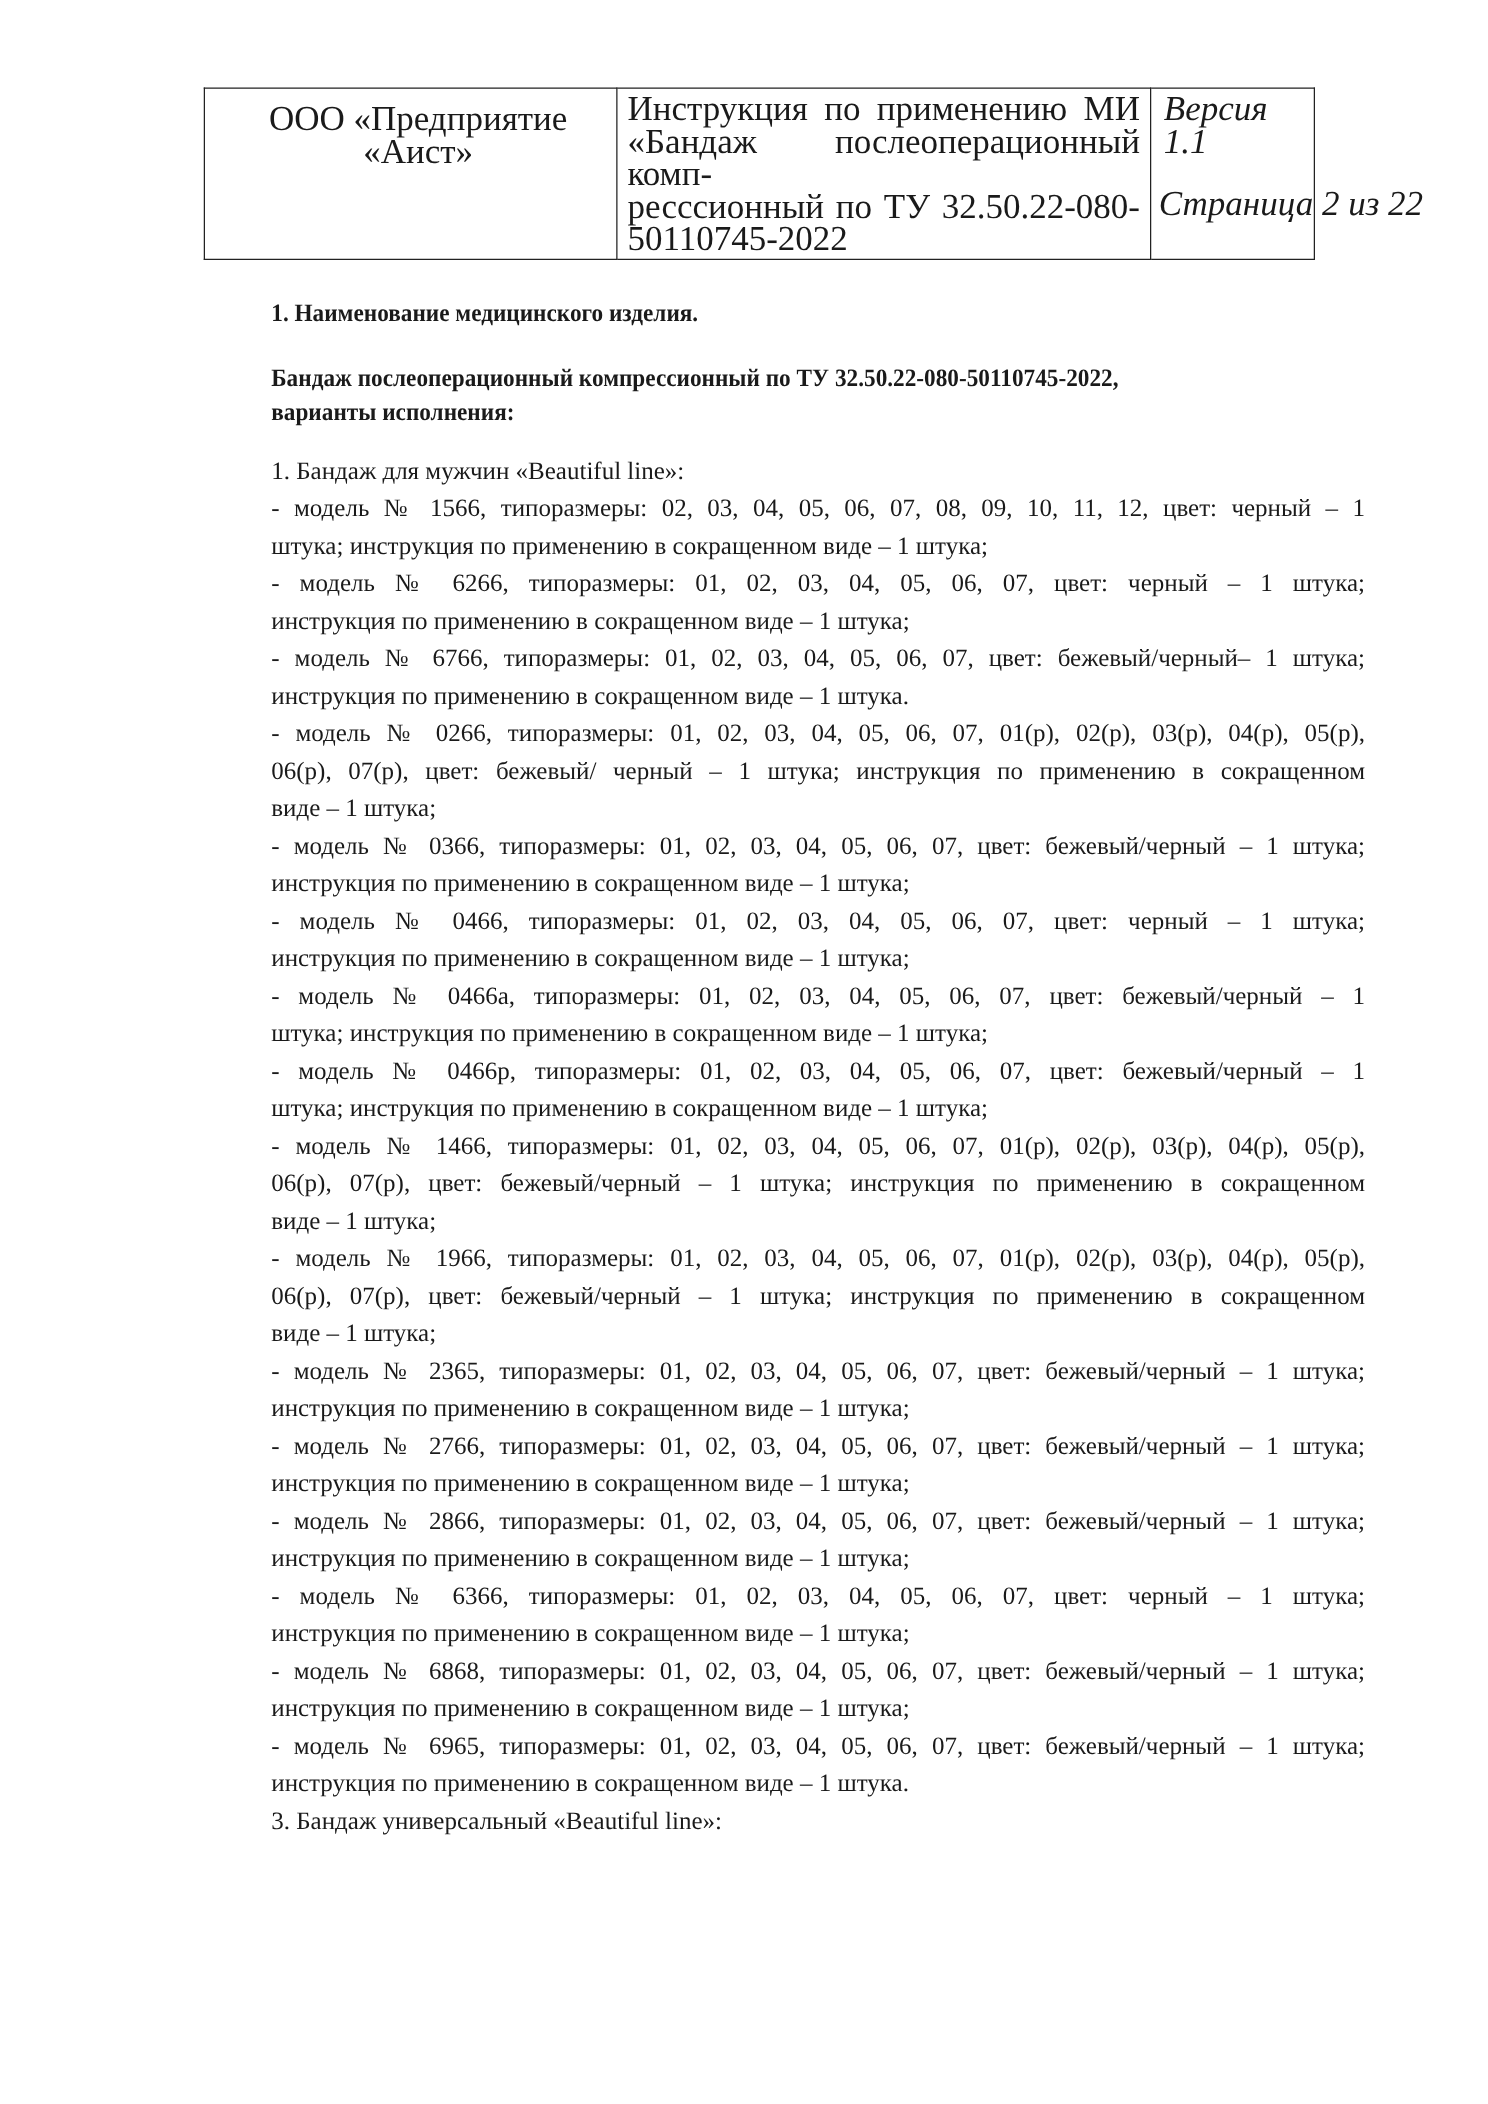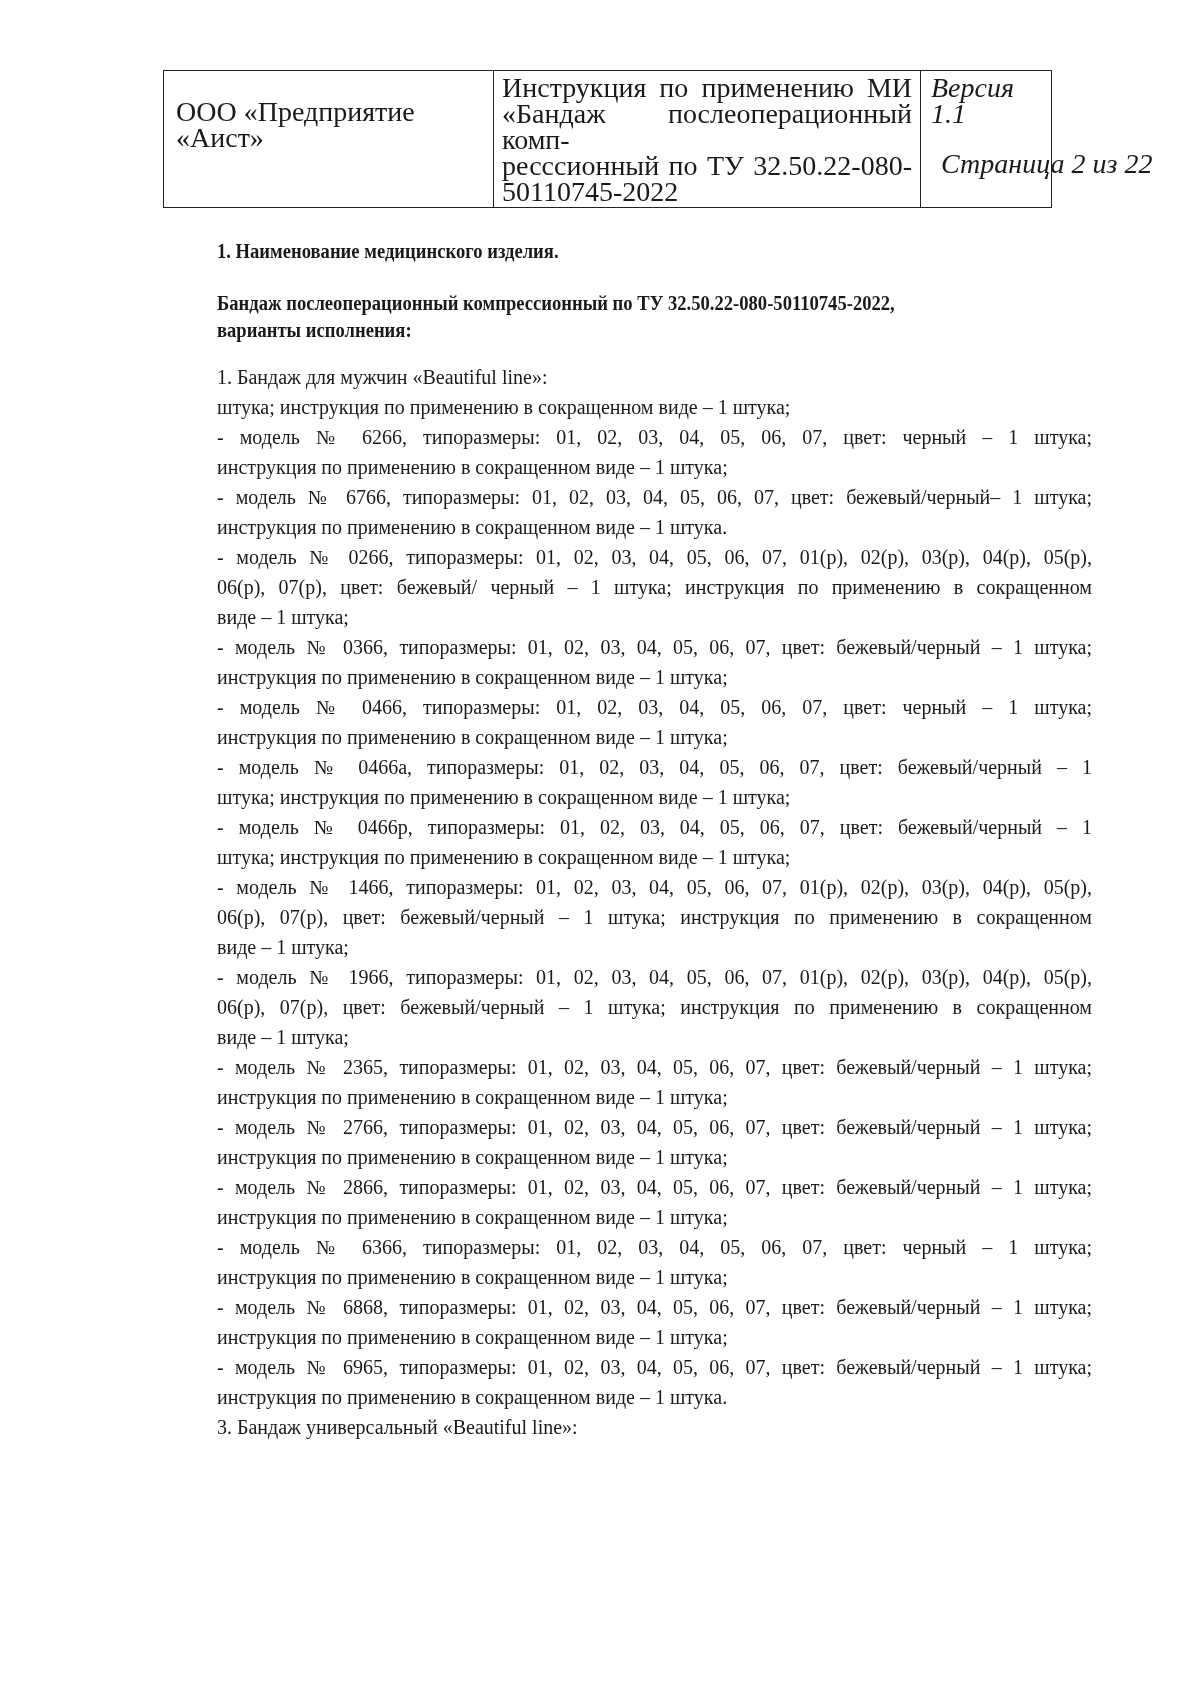--- a/index.html
+++ b/index.html
@@ -2,26 +2,26 @@
 <html><head>
 <meta charset="utf-8">
 <style>
   html, body { margin: 0; padding: 0; background: #ffffff; }
   body { width: 1190px; height: 1683px; position: relative; overflow: hidden;
          font-family: "Liberation Serif", "DejaVu Serif", serif; color: #1a1a1a; }
   .header-table { position: absolute; left: 163px; top: 70px; width: 889px; height: 138px;
                   border-collapse: collapse; border: 1.5px solid #222; }
   .header-table td { border: 1.5px solid #222; vertical-align: top; font-size: 28px; line-height: 26px; padding: 0; }
   .cell-org { width: 317px; padding-left: 12px !important; padding-top: 0 !important; }
-  .cell-org span { display: block; margin-top: 28px; }
+  .cell-org span { display: block; margin-top: 12px; text-align: center; }
   .cell-title { width: 410px; padding: 4px 8px 0 8px !important; text-align: justify; }
   .cell-title .ln { display: block; text-align: justify; text-align-last: justify; }
   .cell-title .ln.last { text-align-last: left; }
   .cell-ver { padding: 4px 8px 0 10px !important; position: relative; font-style: italic; }
-  .cell-ver .page { position: absolute; left: 20px; top: 80px; white-space: nowrap; }
+  .cell-ver .page { position: absolute; left: 6px; top: 80px; white-space: nowrap; }
 
   .content { position: absolute; left: 173px; top: 238px; width: 875px; font-size: 20px; margin-left: 44px; }
   .h1 { font-weight: bold; font-size: 20px; line-height: 26px; margin: 0; transform: scaleX(0.93); transform-origin: left; white-space: nowrap; }
   .h2 { font-weight: bold; font-size: 20px; line-height: 27px; margin: 26px 0 0 0; transform: scaleX(0.93); transform-origin: left; white-space: nowrap; }
   .body { margin-top: 18px; }
   .line { display: block; height: 30px; line-height: 30px; white-space: nowrap; }
   .line.j { text-align: justify; text-align-last: justify; white-space: normal; overflow: hidden; }
 </style>
 </head>
 <body>
@@ -47,20 +47,21 @@
   </table>
 
 <div class="content">
   <p class="h1">1. Наименование медицинского изделия.</p>
   <p class="h2">
     <span>Бандаж послеоперационный компрессионный по ТУ 32.50.22-080-50110745-2022,</span><br>
     <span>варианты  исполнения:</span>
   </p>
   <div class="body" id="lines">
       <span class="line">1. Бандаж для мужчин  «Beautiful line»:</span>
+      <span class="line j">- модель № 1566,  типоразмеры: 02, 03, 04, 05, 06, 07, 08, 09, 10, 11, 12, цвет: черный – 1</span>
       <span class="line">штука; инструкция по применению в сокращенном виде – 1 штука;</span>
       <span class="line j">- модель № 6266, типоразмеры: 01, 02, 03, 04, 05, 06, 07, цвет: черный – 1 штука;</span>
       <span class="line">инструкция по применению в сокращенном виде – 1 штука;</span>
       <span class="line j">-  модель № 6766, типоразмеры: 01, 02, 03, 04, 05, 06, 07, цвет: бежевый/черный– 1 штука;</span>
       <span class="line">инструкция по применению в сокращенном виде – 1 штука.</span>
       <span class="line j">- модель № 0266, типоразмеры: 01, 02, 03, 04, 05, 06, 07, 01(р), 02(р), 03(р), 04(р), 05(р),</span>
       <span class="line j">06(р), 07(р), цвет: бежевый/ черный – 1 штука; инструкция по применению в сокращенном</span>
       <span class="line">виде – 1 штука;</span>
       <span class="line j"> - модель № 0366, типоразмеры: 01, 02, 03, 04, 05, 06, 07, цвет: бежевый/черный – 1 штука;</span>
       <span class="line">инструкция по применению в сокращенном виде – 1 штука;</span>

